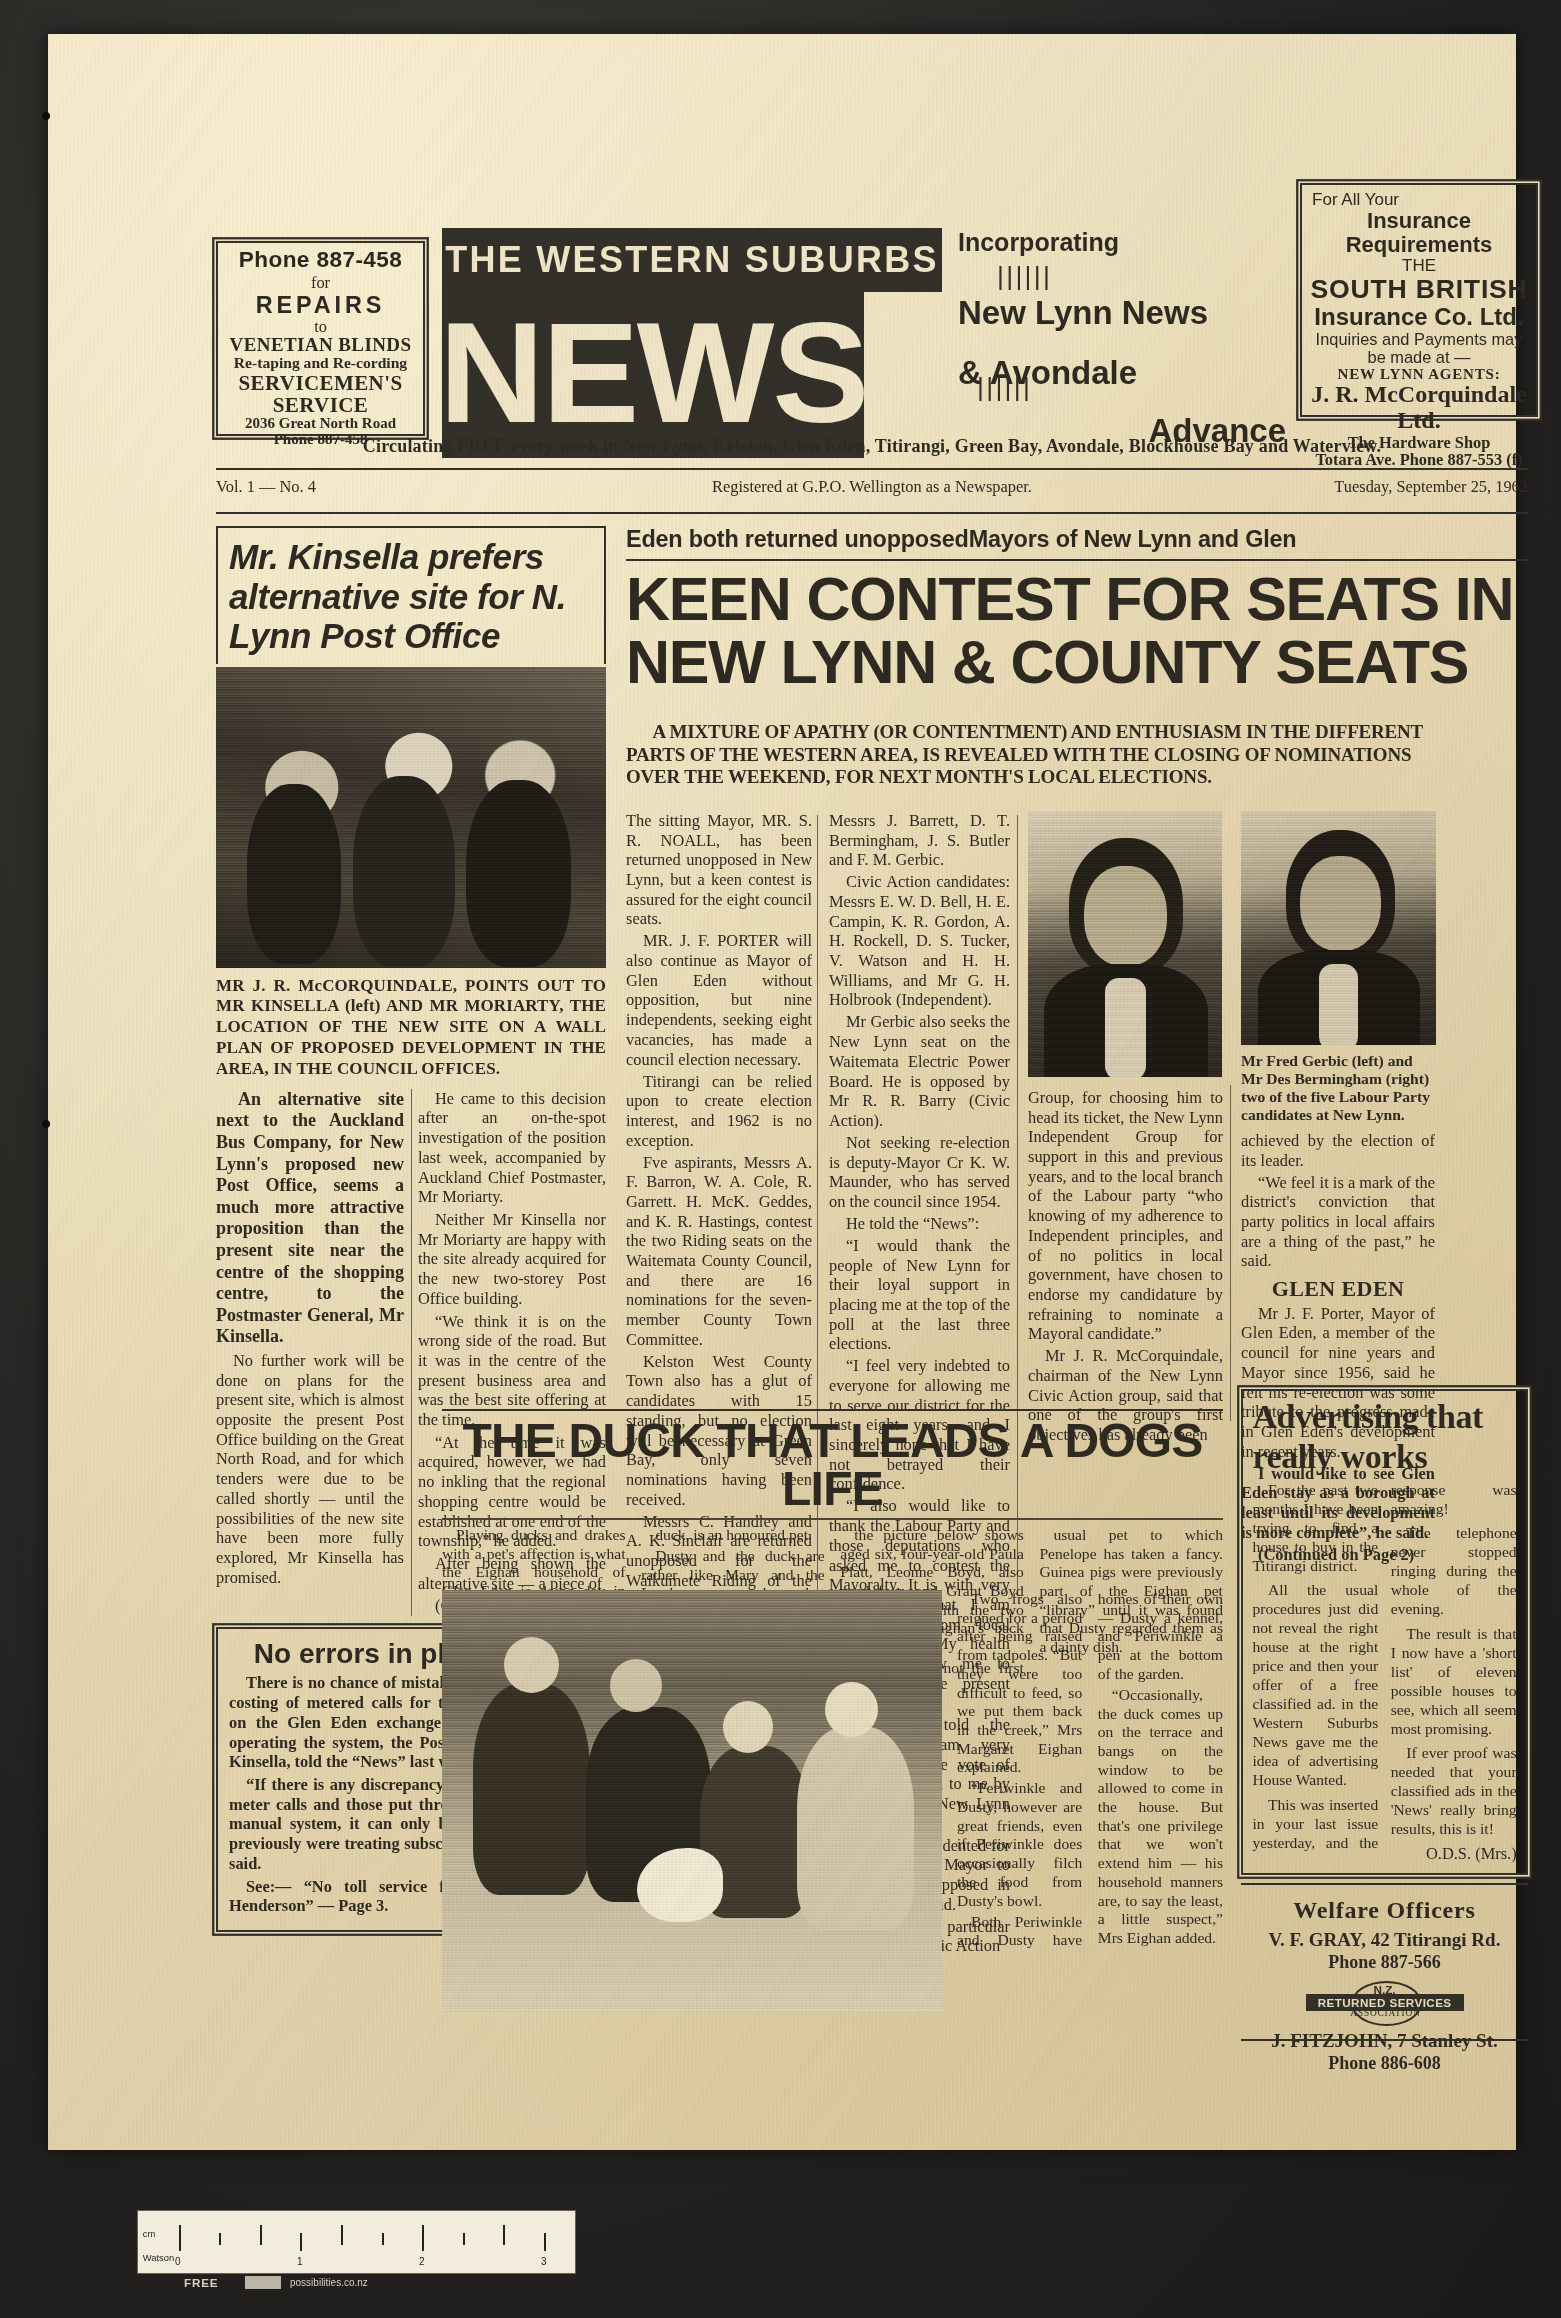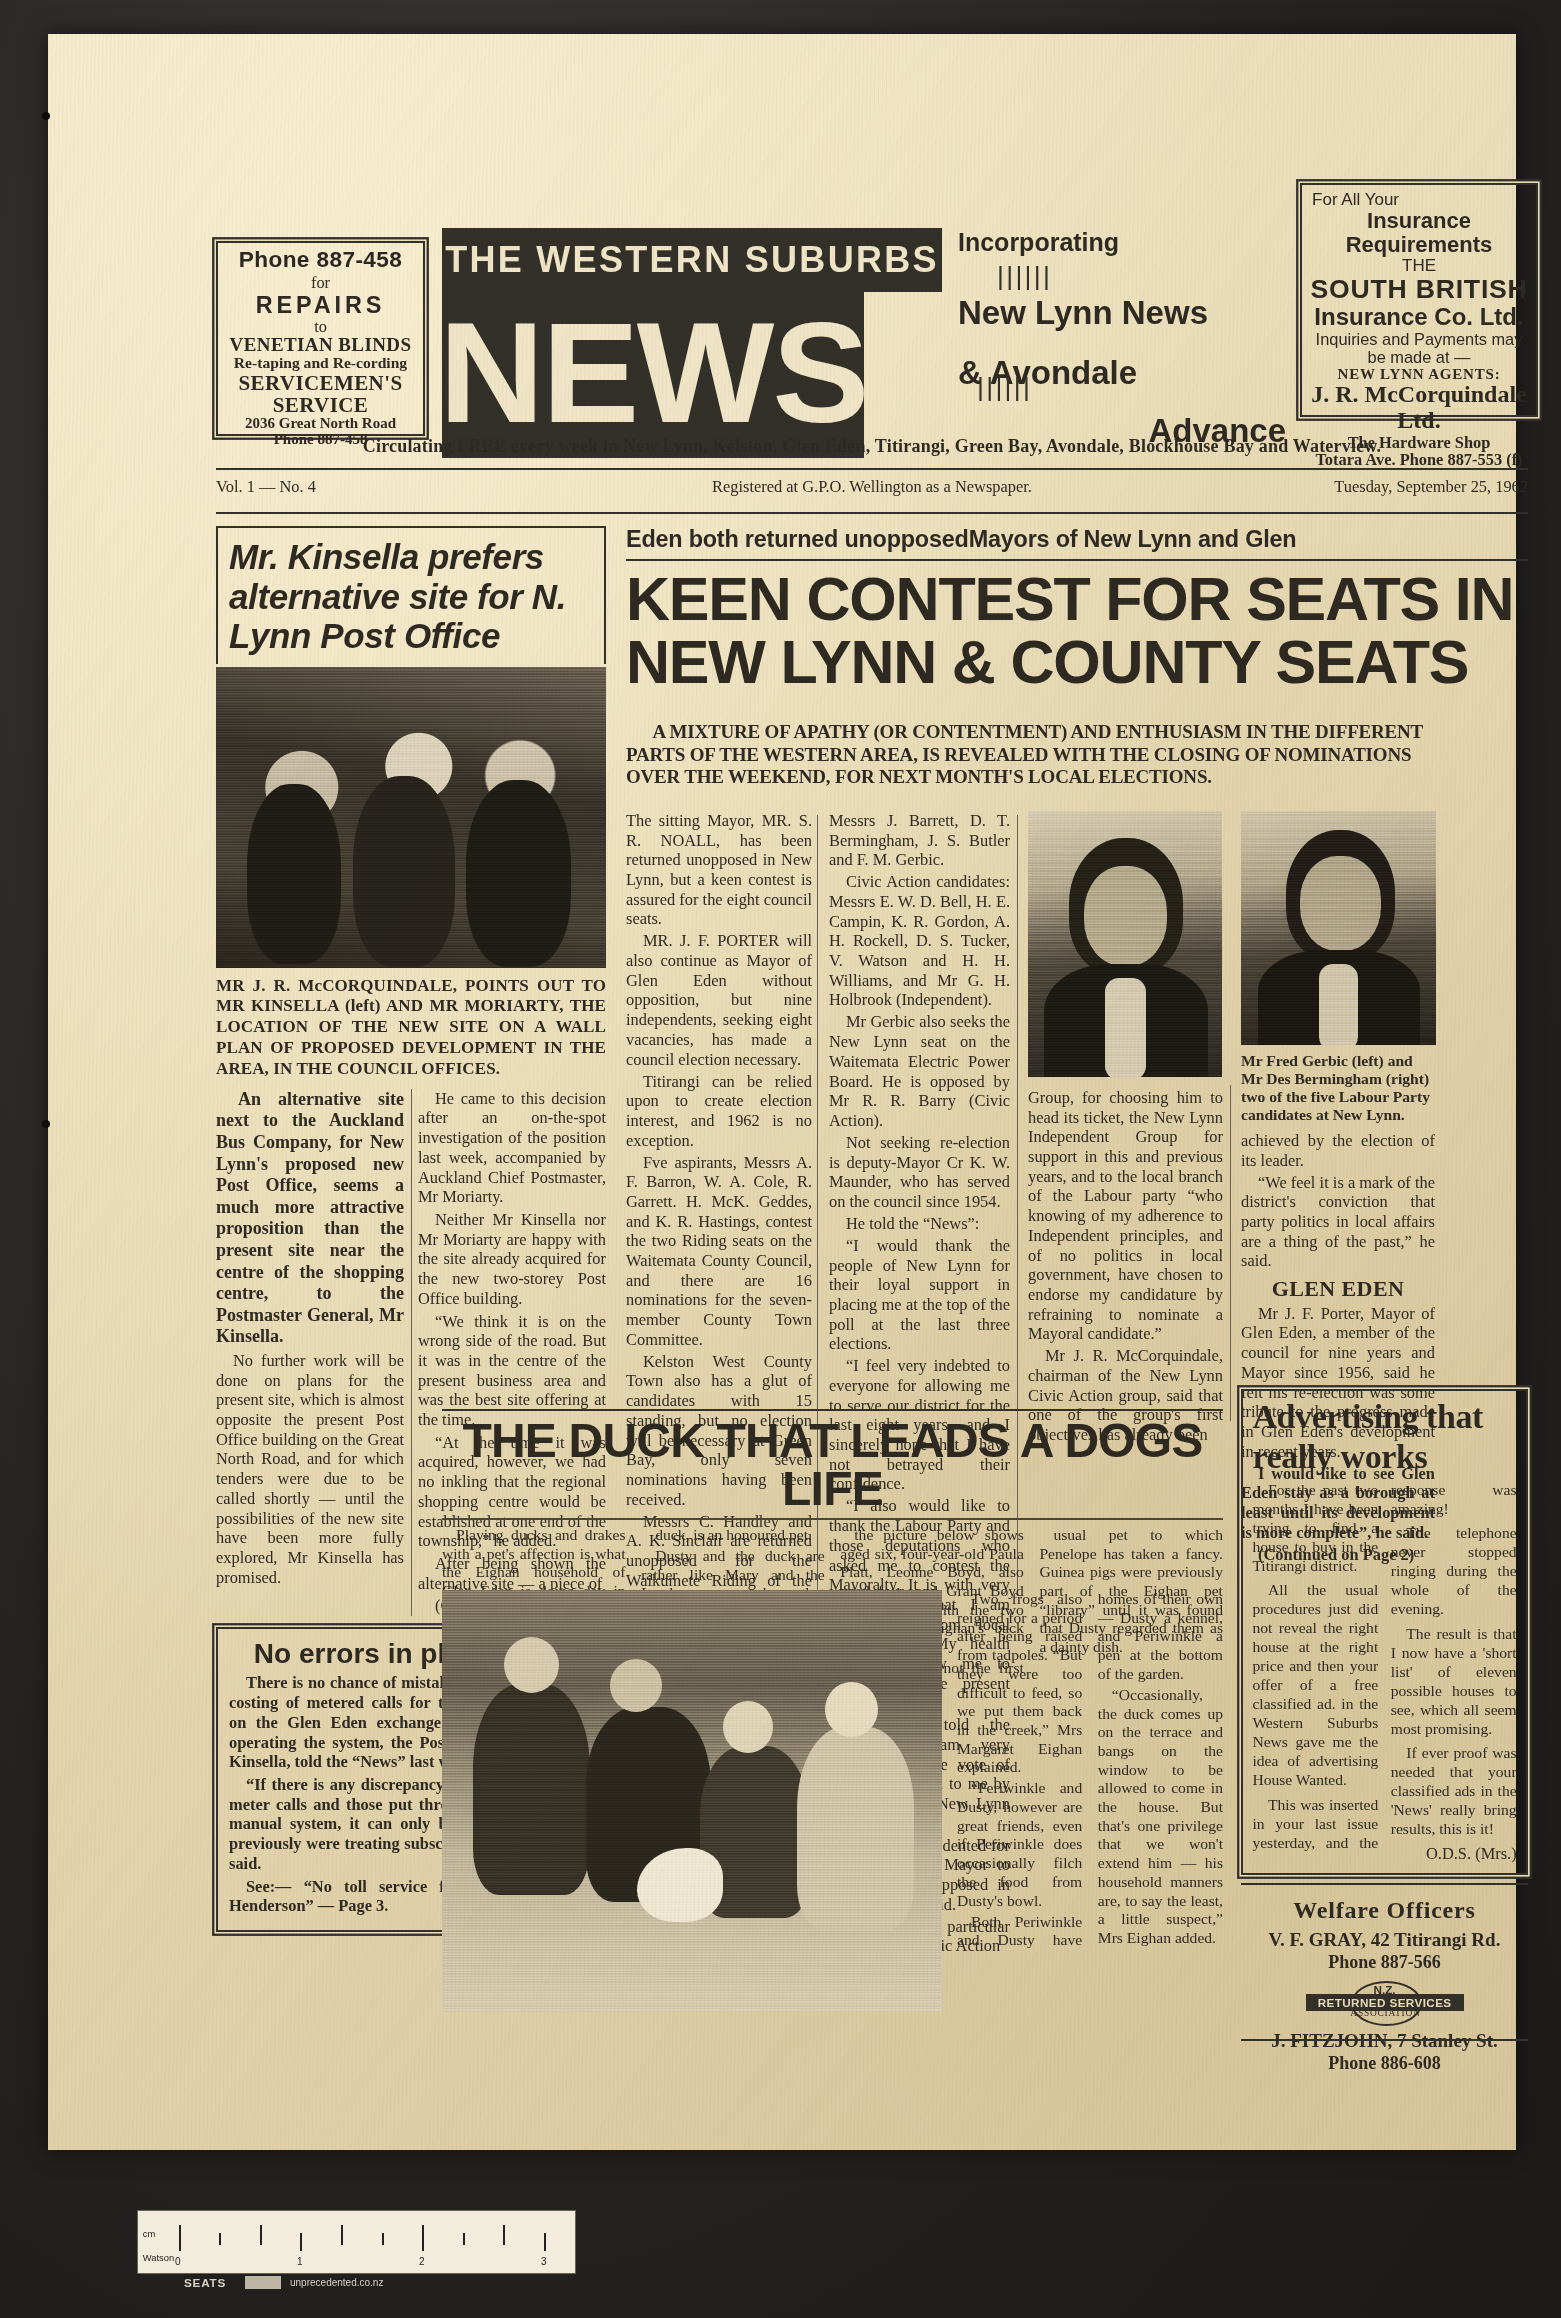--- a/index.html
+++ b/index.html
@@ -511,19 +511,19 @@
     </div>
     <div class="lbl" style="left:4.7px;top:17px;">cm</div>
     <div class="lbl" style="left:4.7px;top:41px;">Watson</div>
     <div class="num" style="left:37px;top:45px;">0</div>
     <div class="num" style="left:159px;top:45px;">1</div>
     <div class="num" style="left:281px;top:45px;">2</div>
     <div class="num" style="left:403px;top:45px;">3</div>
   </div>
 
   <div id="footer-strip">
-    <span class="nzms">SEATS</span>
+    <span class="nzms">FREE</span>
     <span class="blk"></span>
-    <span class="url">unprecedented.co.nz</span>
+    <span class="url">possibilities.co.nz</span>
   </div>
 
 </div>
 
 
 </body></html>

